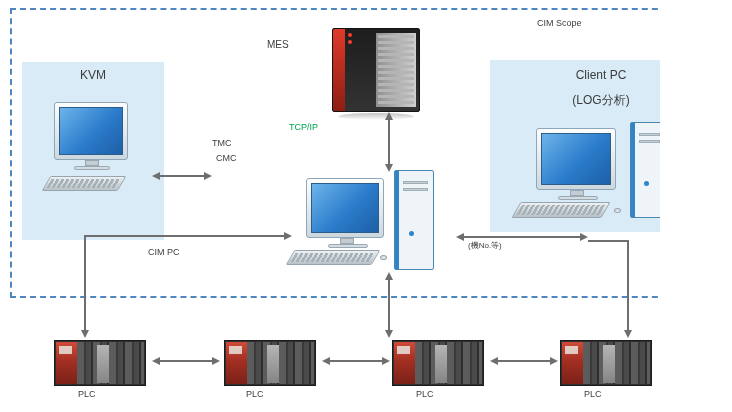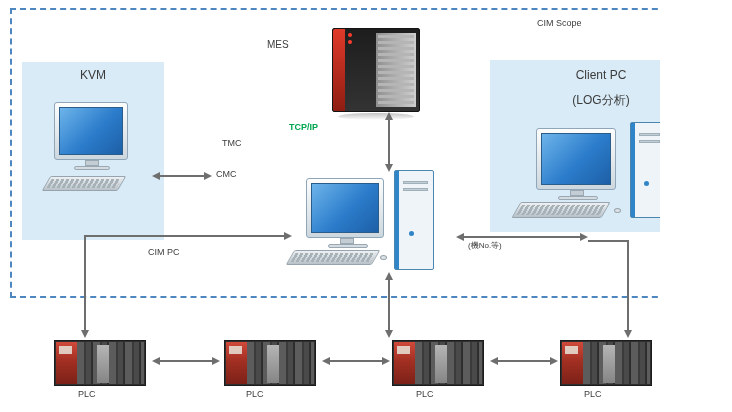--- a/index.html
+++ b/index.html
@@ -2,21 +2,21 @@
 <html><head>
 <meta charset="utf-8">
 <style>
   *{margin:0;padding:0;box-sizing:border-box}
   html,body{background:#ffffff}
   body{font-family:"Liberation Sans",sans-serif}
   .canvas{position:relative;width:660px;height:412px;background:#fff;overflow:hidden}
 
   .lbl{position:absolute;font-size:9px;color:#3c3c3c;white-space:nowrap;line-height:1}
   .lbl.big{font-size:10px}
-  .lbl.green{color:#00a650;font-weight:bold}
+  .lbl.green{color:#00a650;font-weight:normal}
   .lbl.small{font-size:8px}
 
   .scope-box{position:absolute;left:10px;top:8px;width:708px;height:290px;border:2px dashed #4e86c0;background:transparent}
 
   .panel{position:absolute;background:#d9ebf7}
   .panel-title{position:absolute;left:0;width:100%;text-align:center;font-size:12px;color:#3c3c3c}
 
   
   .ln{position:absolute;background:#6e6e6e}
   .tri{position:absolute;width:0;height:0;border-style:solid;border-color:transparent}
@@ -79,22 +79,22 @@
     <div class="server-front"></div>
   </div>
   <div class="server-shadow" style="left:338px;top:113px;width:76px;height:7px"></div>
 
   <div class="lbl green" style="left:289px;top:123px">TCP/IP</div>
 
   <div class="tri tri-u" style="left:385px;top:112px"></div>
   <div class="ln" style="left:388px;top:119px;width:2px;height:46px"></div>
   <div class="tri tri-d" style="left:385px;top:164px"></div>
 
-  <div class="lbl" style="left:222px;top:139px">TMC</div>
-  <div class="lbl" style="left:216px;top:170px">CMC</div>
+  <div class="lbl" style="left:212px;top:139px">TMC</div>
+  <div class="lbl" style="left:216px;top:154px">CMC</div>
   <div class="tri tri-l" style="left:152px;top:172px"></div>
   <div class="ln" style="left:160px;top:175px;width:44px;height:2px"></div>
   <div class="tri tri-r" style="left:204px;top:172px"></div>
 
   <div class="ln" style="left:84px;top:235px;width:200px;height:2px"></div>
   <div class="tri tri-r" style="left:284px;top:232px"></div>
   <div class="ln" style="left:84px;top:235px;width:2px;height:95px"></div>
   <div class="tri tri-d" style="left:81px;top:330px"></div>
 
   <div class="lbl" style="left:148px;top:248px">CIM PC</div>

